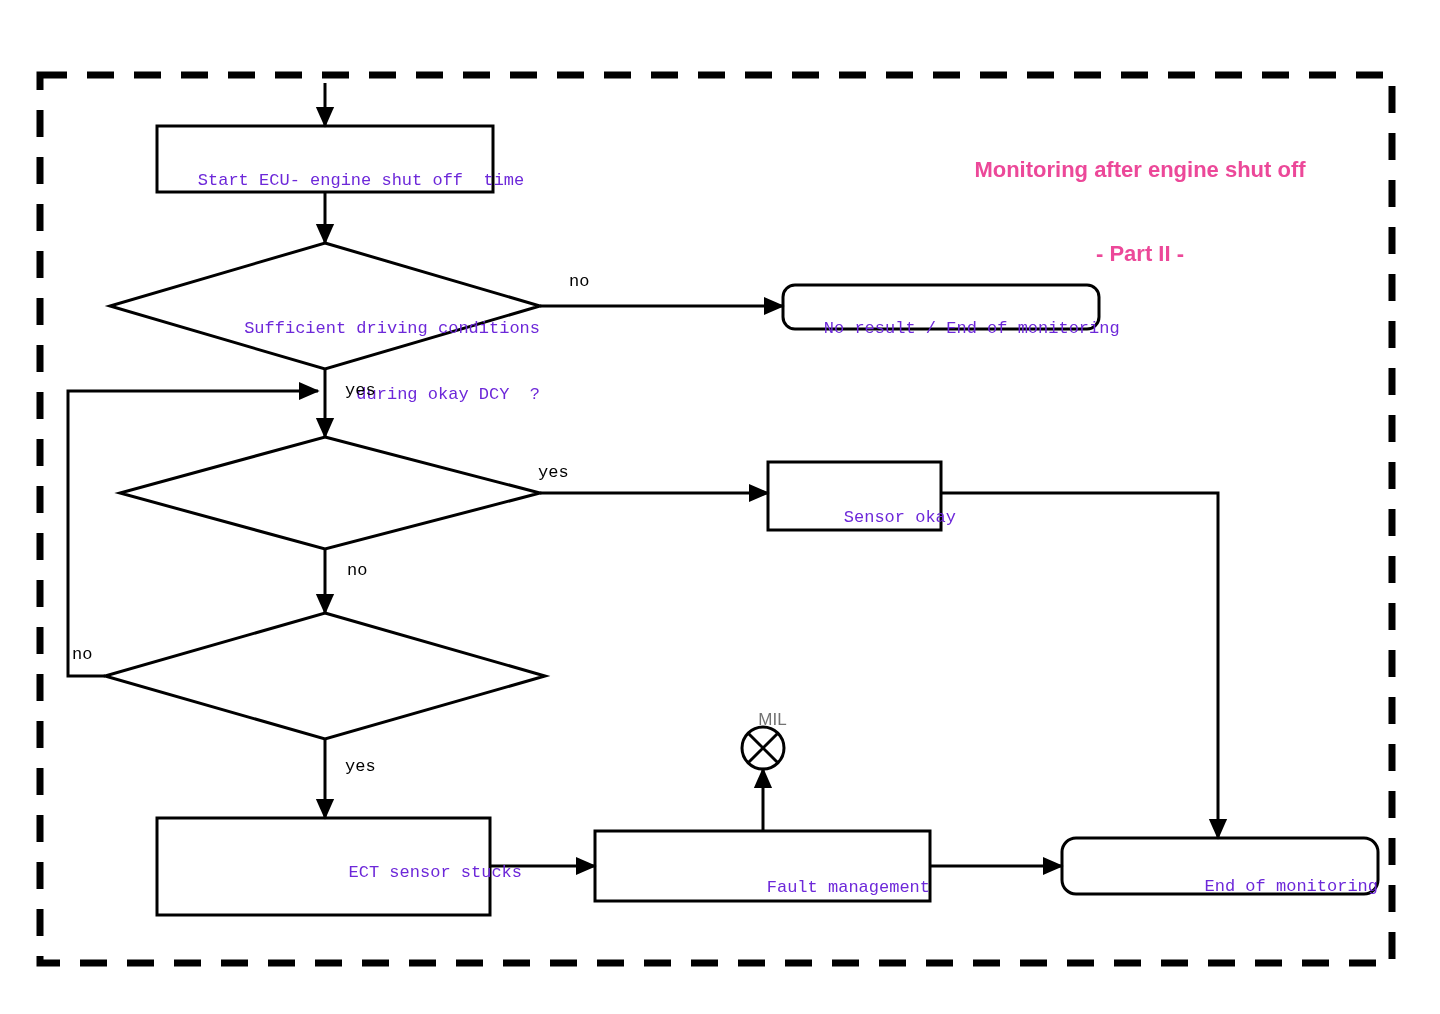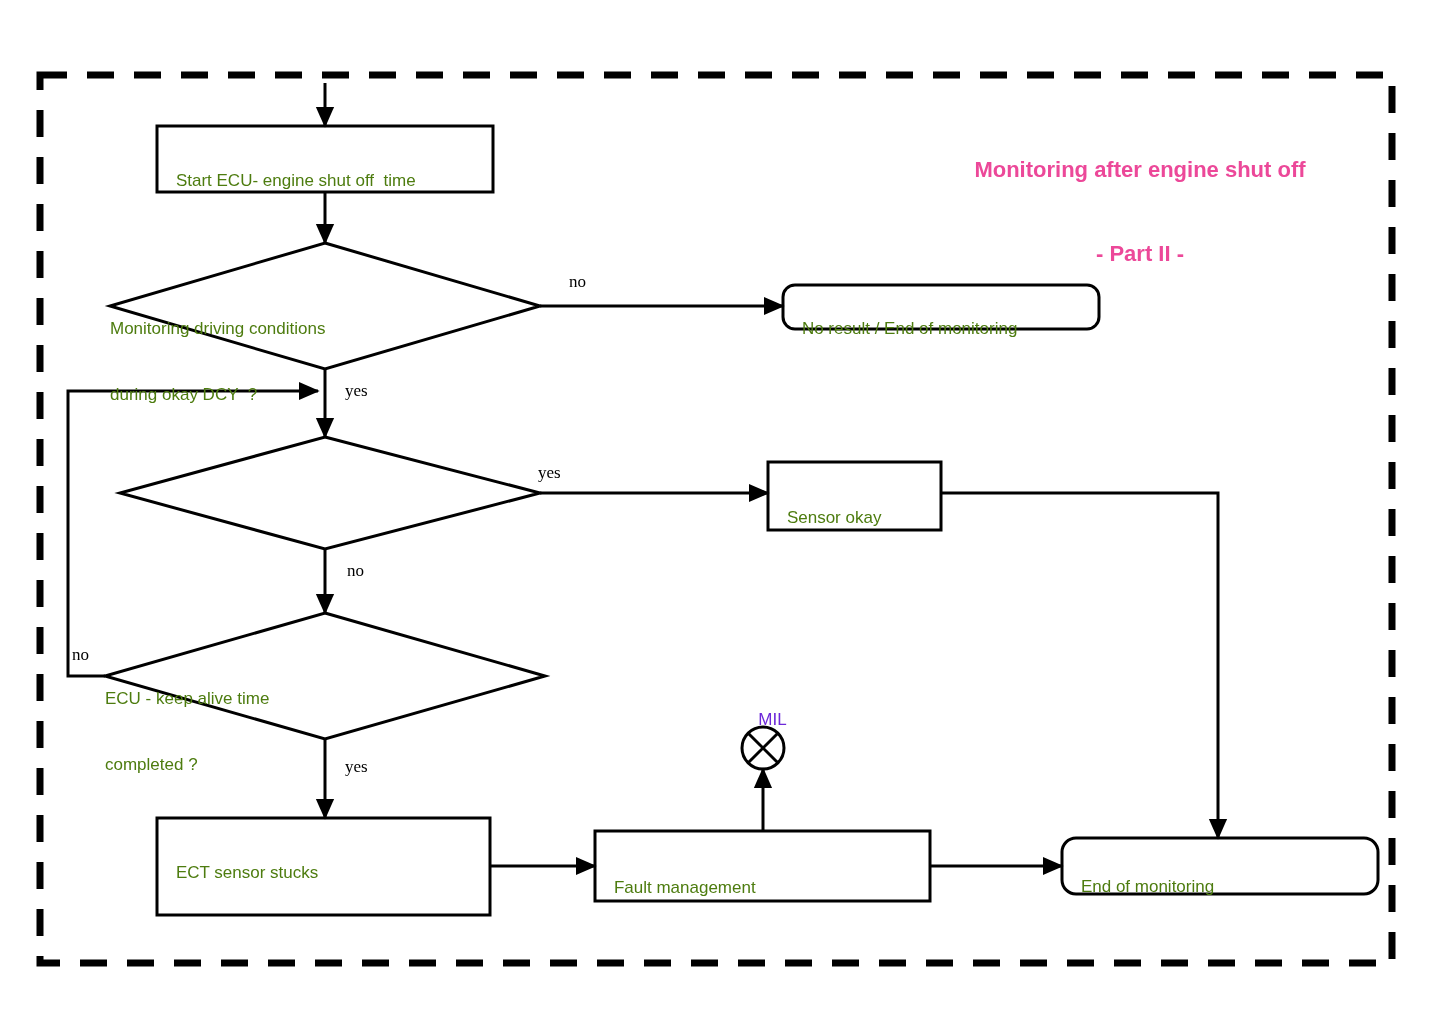--- a/index.html
+++ b/index.html
@@ -18,50 +18,50 @@
   }
   #flow-svg {
     position: absolute;
     left: 0;
     top: 0;
     width: 1440px;
     height: 1014px;
   }
   .node-text {
     position: absolute;
-    text-align: left;
-    color: #4d7c0f;
-    font-family: Liberation Sans, sans-serif;
+    text-align: right;
+    color: #6d28d9;
+    font-family: Liberation Mono, monospace;
     font-size: 17px;
     line-height: 22px;
     white-space: pre;
     pointer-events: none;
   }
   .edge-label {
     position: absolute;
     color: #000000;
-    font-family: Liberation Serif, serif;
+    font-family: Liberation Mono, monospace;
     font-size: 17px;
     line-height: 20px;
     white-space: pre;
   }
   .diagram-title {
     position: absolute;
     text-align: center;
     color: #ec4899;
     font-family: "Liberation Sans", sans-serif;
     font-weight: bold;
     font-size: 22px;
     line-height: 28px;
     white-space: pre;
   }
   .mil-label {
     position: absolute;
     text-align: center;
-    color: #6d28d9;
+    color: #737373;
     font-family: "Liberation Sans", sans-serif;
     font-size: 17px;
     white-space: pre;
   }
 </style>
 </head>
 <body>
 
 <div id="canvas">
 
@@ -124,37 +124,33 @@
   <div class="diagram-title" style="left:860px; top:100px; width:560px;">
     <div>Monitoring after engine shut off</div>
     <div>- Part II -</div>
   </div>
 
   <div class="node-text" style="left:157px; top:148px; width:336px;">
     <span>Start ECU- engine shut off  time</span>
   </div>
 
   <div class="node-text" style="left:110px; top:274px; width:430px;">
-    <div>Monitoring driving conditions</div>
+    <div>Sufficient driving conditions</div>
     <div>during okay DCY  ?</div>
   </div>
 
   <div class="node-text" style="left:783px; top:296px; width:316px;">
     <span>No result / End of monitoring</span>
   </div>
 
 
   <div class="node-text" style="left:768px; top:485px; width:188px;">
     <span>Sensor okay</span>
   </div>
 
-  <div class="node-text" style="left:105px; top:644px; width:440px;">
-    <div>ECU - keep alive time</div>
-    <div>completed ?</div>
-  </div>
 
   <div class="node-text" style="left:157px; top:840px; width:365px;">
     <span>ECT sensor stucks</span>
   </div>
 
   <div class="node-text" style="left:595px; top:855px; width:335px;">
     <span>Fault management</span>
   </div>
 
   <div class="node-text" style="left:1062px; top:854px; width:316px;">

